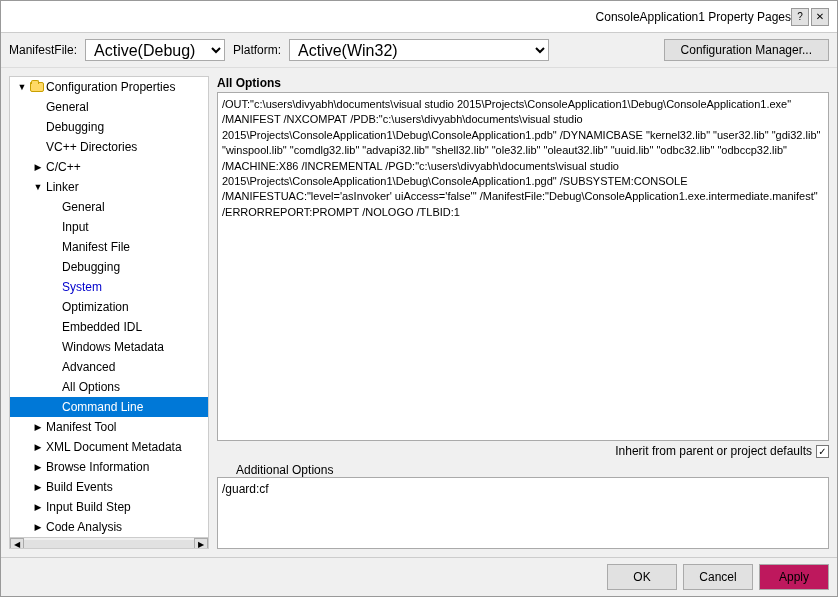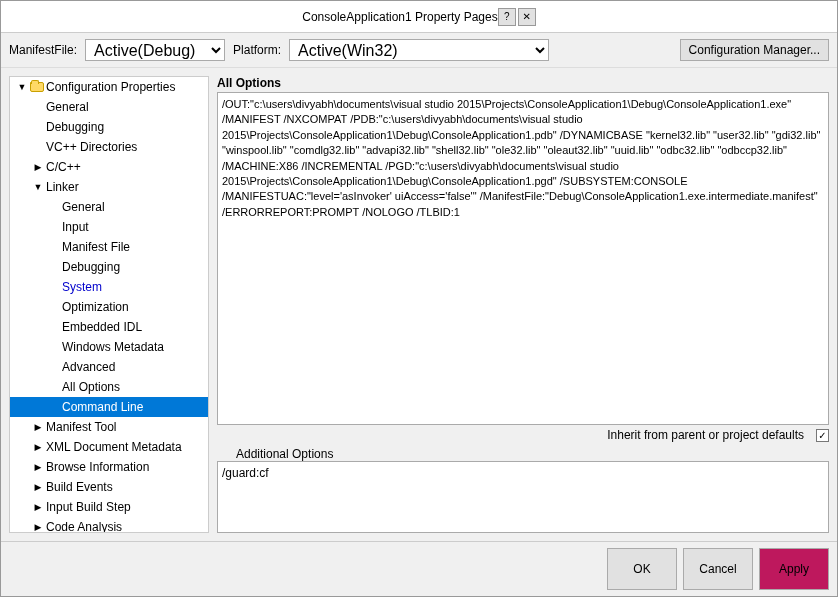--- a/index.html
+++ b/index.html
@@ -22,21 +22,21 @@
       display: flex;
       flex-direction: column;
       box-shadow: 2px 2px 8px rgba(0,0,0,0.3);
     }
     .title-bar {
       background: #ffffff;
       border-bottom: 1px solid #ccc;
       padding: 6px 8px;
       display: flex;
       align-items: center;
-      justify-content: center;
+      justify-content: flex-end;
       height: 32px;
     }
     .title-text {
       font-size: 12px;
       color: #000;
     }
     .title-controls {
       display: flex;
       gap: 2px;
     }
@@ -73,21 +73,21 @@
       cursor: pointer;
     }
     .config-select-config {
       width: 140px;
     }
     .config-select-platform {
       width: 260px;
     }
     .config-manager-btn {
       height: 22px;
-      padding: 0 8px;
+      padding: 0 16px;
       font-size: 12px;
       border: 1px solid #aaa;
       background: #e1e1e1;
       cursor: pointer;
       margin-left: auto;
     }
     .main-content {
       display: flex;
       flex: 1;
       overflow: hidden;
@@ -145,21 +145,21 @@
       padding: 4px;
       font-size: 11px;
       color: #000;
       line-height: 1.4;
       position: relative;
     }
     .inherit-row {
       display: flex;
       align-items: center;
       justify-content: flex-end;
-      gap: 12px;
+      gap: 4px;
       padding: 3px 0;
       font-size: 12px;
     }
     .additional-options-label {
       font-size: 12px;
       font-weight: 400;
       color: #000;
       margin-top: 2px;
       margin-left: 19px;
     }
@@ -181,21 +181,21 @@
     .bottom-bar {
       display: flex;
       align-items: center;
       justify-content: flex-end;
       padding: 6px 8px;
       gap: 6px;
       border-top: 1px solid #ccc;
       background: #f0f0f0;
     }
     .bottom-btn {
-      height: 42px;
+      height: 26px;
       min-width: 70px;
       padding: 0 12px;
       font-size: 12px;
       border: 1px solid #aaa;
       background: #e1e1e1;
       cursor: pointer;
     }
     .bottom-btn.primary {
       background: #e1e1e1;
     }

